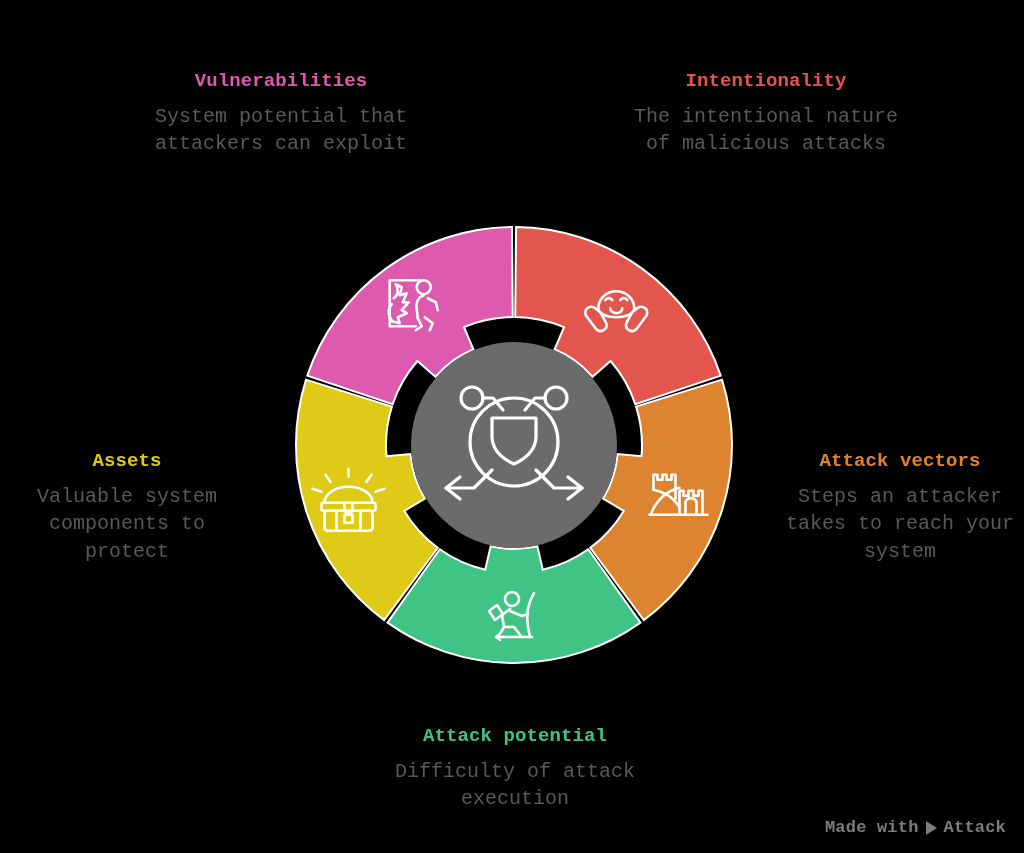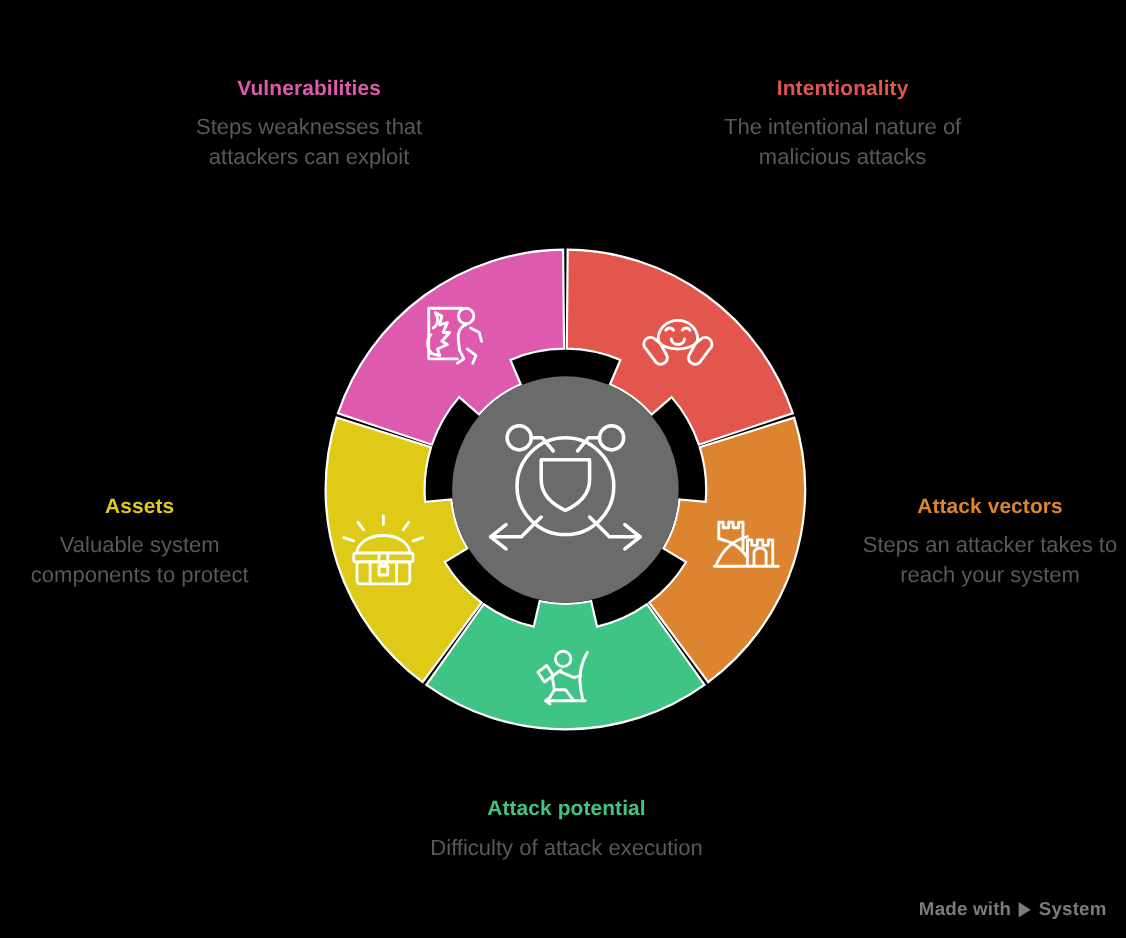--- a/index.html
+++ b/index.html
@@ -1,17 +1,17 @@
 <!DOCTYPE html>
 <html><head>
 <meta charset="utf-8">
 <style>
   html,body{margin:0;padding:0;background:#000;}
   body{width:1024px;height:853px;overflow:hidden;font-family:"Liberation Sans",sans-serif;}
-  .stage{position:relative;width:1024px;height:853px;background:#000;}
+  .stage{position:relative;width:1024px;height:853px;background:#000;font-family:Liberation Mono, monospace;}
   svg.wheel{position:absolute;left:0;top:0;width:1024px;height:853px;}
 
   .lbl{position:absolute;text-align:center;}
   .lbl .title{font-weight:bold;font-size:19px;line-height:1.2;margin:0 0 10px 0;letter-spacing:.1px;}
   .lbl .desc{color:#58595b;font-size:20px;line-height:1.38;font-weight:400;}
 
   #lbl-vuln{left:145px;top:70px;width:272px;}
   #lbl-intent{left:630px;top:70px;width:272px;}
   #lbl-vectors{left:778px;top:450px;width:244px;}
   #lbl-assets{left:8px;top:450px;width:238px;}
@@ -97,21 +97,21 @@
       <path d="M545 398 h-10 l-10 12"></path>
       <path d="M492 470 l-18 18 h-28"></path>
       <path d="M536 470 l18 18 h28"></path>
       <path d="M460 477 l-14 11 l14 11"></path>
       <path d="M568 477 l14 11 l-14 11"></path>
     </g>
   </svg>
 
   <div class="lbl" id="lbl-vuln">
     <div class="title" style="color: rgb(221, 90, 175);">Vulnerabilities</div>
-    <div class="desc">Steps weaknesses that attackers can exploit</div>
+    <div class="desc">System potential that attackers can exploit</div>
   </div>
 
   <div class="lbl" id="lbl-vectors">
     <div class="title" style="color: rgb(221, 132, 48);">Attack vectors</div>
     <div class="desc">Steps an attacker takes to reach your system</div>
   </div>
 
   <div class="lbl" id="lbl-intent">
     <div class="title" style="color: rgb(226, 86, 78);">Intentionality</div>
     <div class="desc">The intentional nature of malicious attacks</div>
@@ -123,15 +123,15 @@
   </div>
 
   <div class="lbl" id="lbl-assets">
     <div class="title" style="color: rgb(223, 203, 23);">Assets</div>
     <div class="desc">Valuable system components to protect</div>
   </div>
 
   <div class="wm">
     <span>Made with</span>
     <span class="tri"></span>
-    <span>System</span>
+    <span>Attack</span>
   </div>
 </div>
 
 </body></html>

